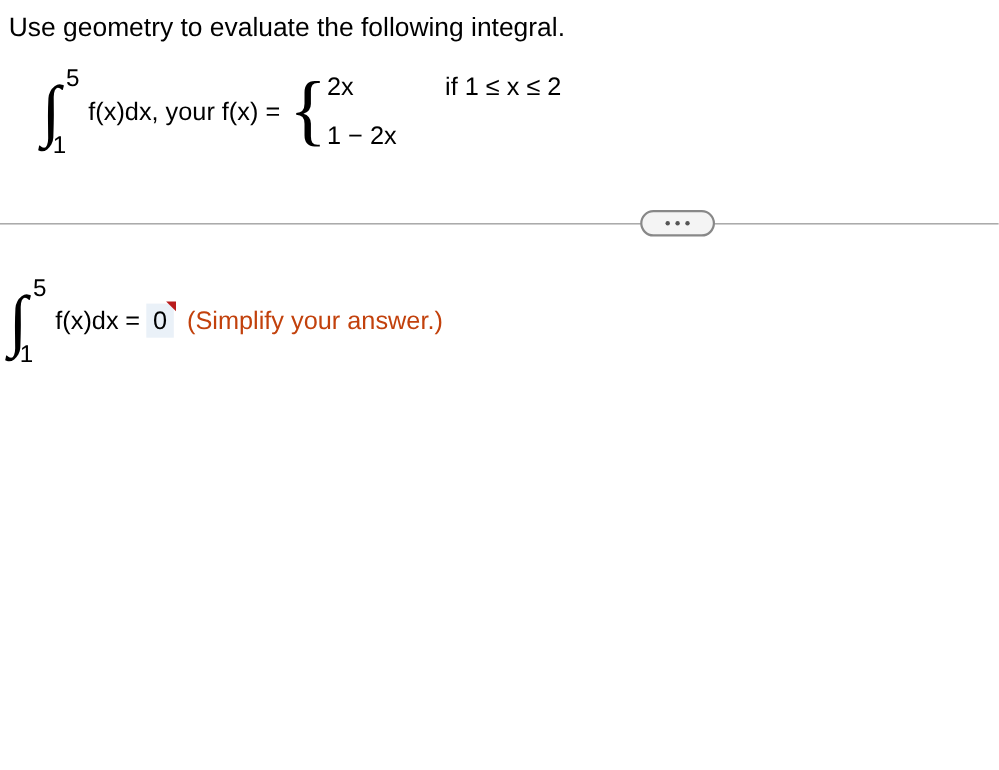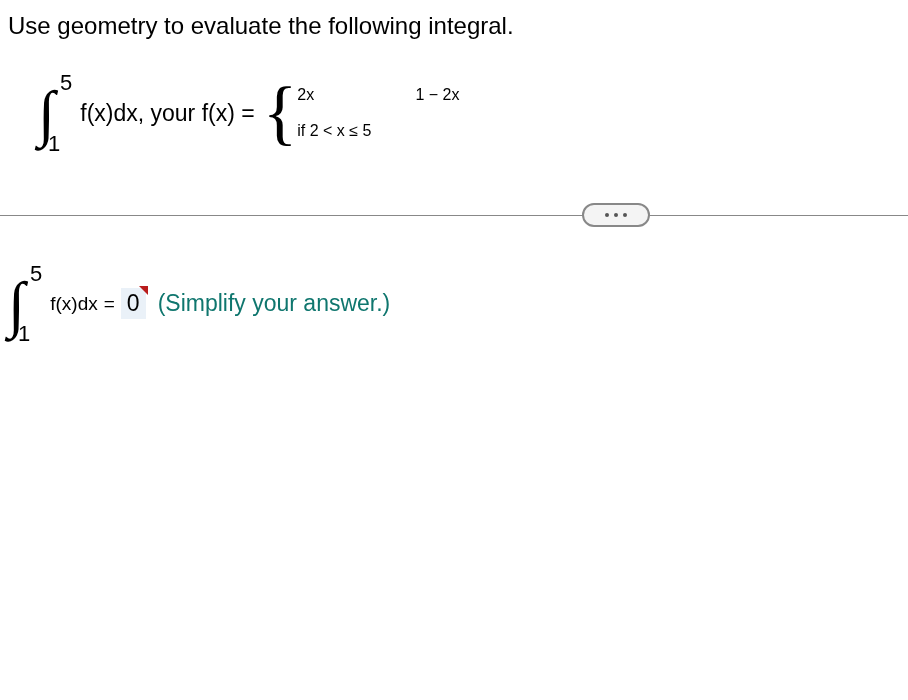--- a/index.html
+++ b/index.html
@@ -12,21 +12,21 @@
       background: #fff;
       width: 908px;
       height: 700px;
       overflow: hidden;
     }
     .content {
       padding: 12px 16px 0 8px;
     }
     .prompt {
       font-size: 24px;
-      margin-bottom: 32px;
+      margin-bottom: 20px;
     }
     .formula-row {
       display: flex;
       align-items: center;
       margin-left: 30px;
       gap: 6px;
     }
     .integral-stack {
       display: inline-flex;
       flex-direction: column;
@@ -61,21 +61,21 @@
     .brace {
       font-size: 72px;
       line-height: 0.8;
       font-family: 'Times New Roman', serif;
     }
     .piecewise {
       display: grid;
       grid-template-columns: auto auto;
       column-gap: 44px;
       row-gap: 18px;
-      font-size: 16px;
+      font-size: 23px;
       padding: 4px 0;
     }
     .divider-row {
       position: relative;
       margin-top: 48px;
       margin-bottom: 36px;
       height: 24px;
     }
     .hr-line {
       border: none;
@@ -107,21 +107,21 @@
       border-radius: 50%;
       background: #555;
     }
     .answer-row {
       display: flex;
       align-items: center;
       margin-left: 8px;
       gap: 6px;
     }
     .eq-text {
-      font-size: 19px;
+      font-size: 23px;
     }
     .answer-box {
       display: inline-block;
       background: #eaf1f8;
       padding: 2px 6px;
       font-size: 23px;
       min-width: 18px;
       text-align: center;
       position: relative;
     }
@@ -129,21 +129,21 @@
       content: '';
       position: absolute;
       top: -2px;
       right: -2px;
       width: 0;
       height: 0;
       border-left: 9px solid transparent;
       border-top: 9px solid #b91c1c;
     }
     .hint {
-      color: #0f766e;
+      color: #c2410c;
       font-size: 23px;
       margin-left: 6px;
     }
   </style>
 </head>
 <body>
 
 <div class="content">
   <div class="prompt">Use geometry to evaluate the following integral.</div>
 
@@ -153,22 +153,22 @@
       <span class="int-symbol">∫</span>
       <span class="int-lower">1</span>
     </span>
     <span class="where-text">
       <span>f(x)dx,</span><span> your f(x) =</span>
     </span>
     <span class="brace-wrap">
       <span class="brace">{</span>
       <span class="piecewise">
         <span>2x</span>
+        <span>if 1 ≤ x ≤ 2</span>
         <span>1 − 2x</span>
-        <span>if 2 &lt; x ≤ 5</span>
       </span>
     </span>
   </div>
 </div>
 
 <div class="divider-row">
   <hr class="hr-line">
   <div class="more-btn">
     <span class="dot"></span>
     <span class="dot"></span>

